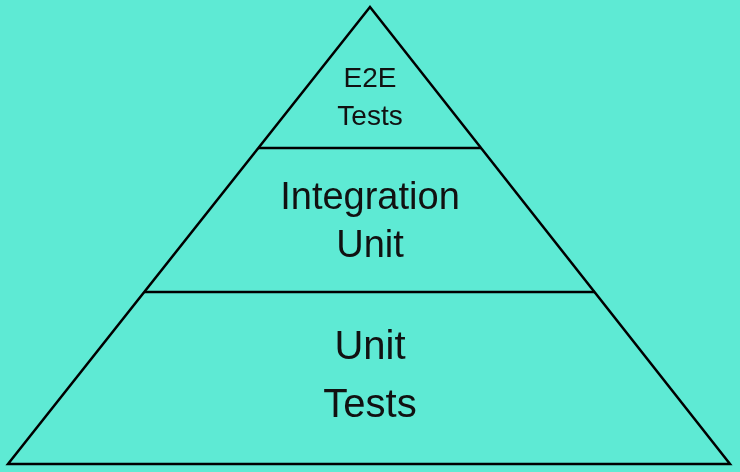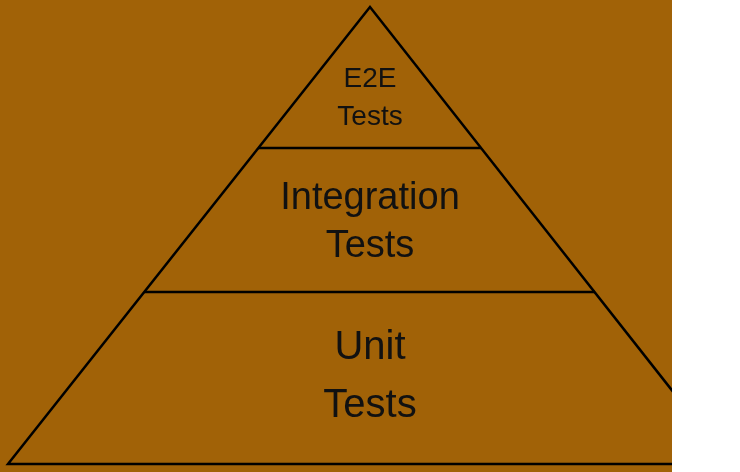--- a/index.html
+++ b/index.html
@@ -2,23 +2,23 @@
 <html><head>
 <meta charset="utf-8">
 <style>
   html, body {
     margin: 0;
     padding: 0;
     background: #ffffff;
   }
   .canvas {
     position: relative;
-    width: 672px;
+    width: 740px;
     height: 472px;
-    background: #a16207;
+    background: #5eead4;
     overflow: hidden;
     font-family: "Liberation Sans", "DejaVu Sans", sans-serif;
   }
   .pyramid-svg {
     position: absolute;
     left: 0;
     top: 0;
     display: block;
   }
   .level-label {
@@ -54,18 +54,18 @@
   <svg class="pyramid-svg" width="740" height="472" viewBox="0 0 740 472">
     <polygon points="370,7 730,464 8,464" fill="none" stroke="#000000" stroke-width="2.5" stroke-linejoin="miter"></polygon>
     <line x1="258" y1="148" x2="481" y2="148" stroke="#000000" stroke-width="2.5"></line>
     <line x1="144" y1="292" x2="595" y2="292" stroke="#000000" stroke-width="2.5"></line>
   </svg>
 
   <div class="level-label e2e">E2E
 Tests</div>
 
   <div class="level-label integration">Integration
-Tests</div>
+Unit</div>
 
   <div class="level-label unit">Unit
 Tests</div>
 
 </div>
 
 </body></html>

